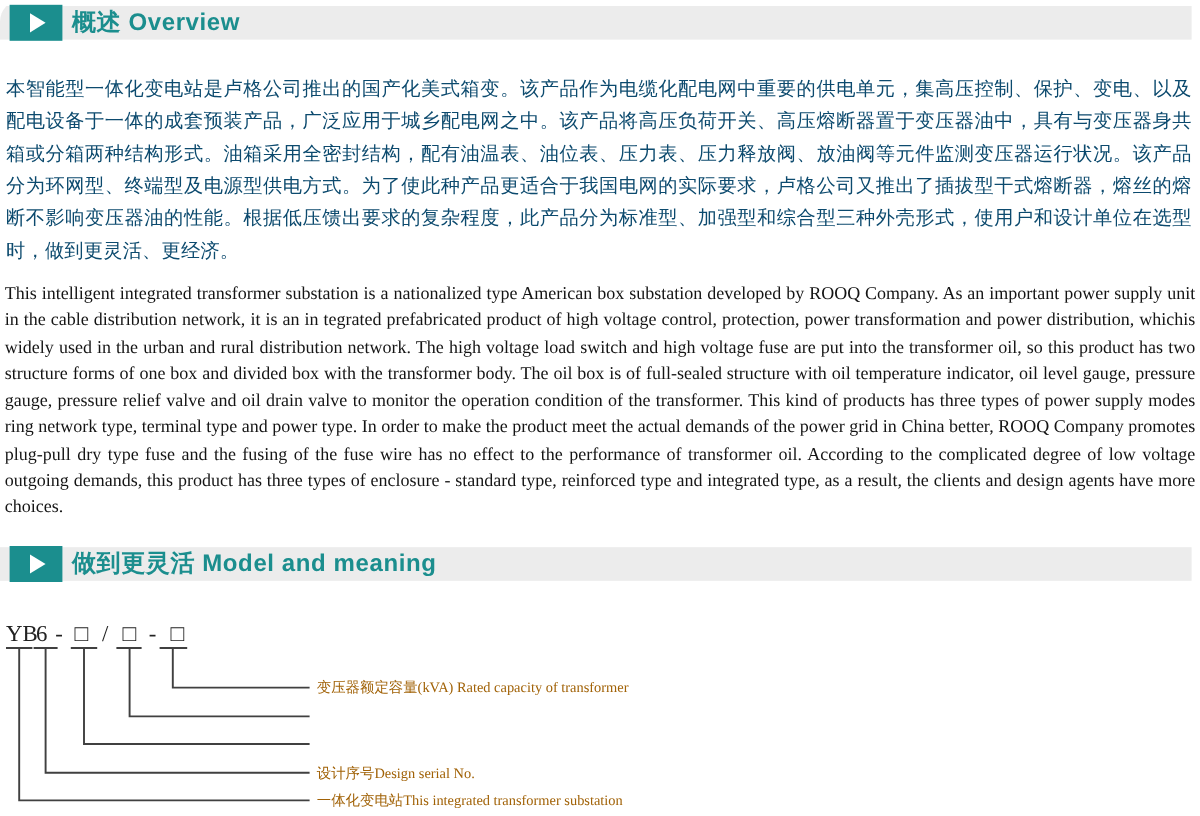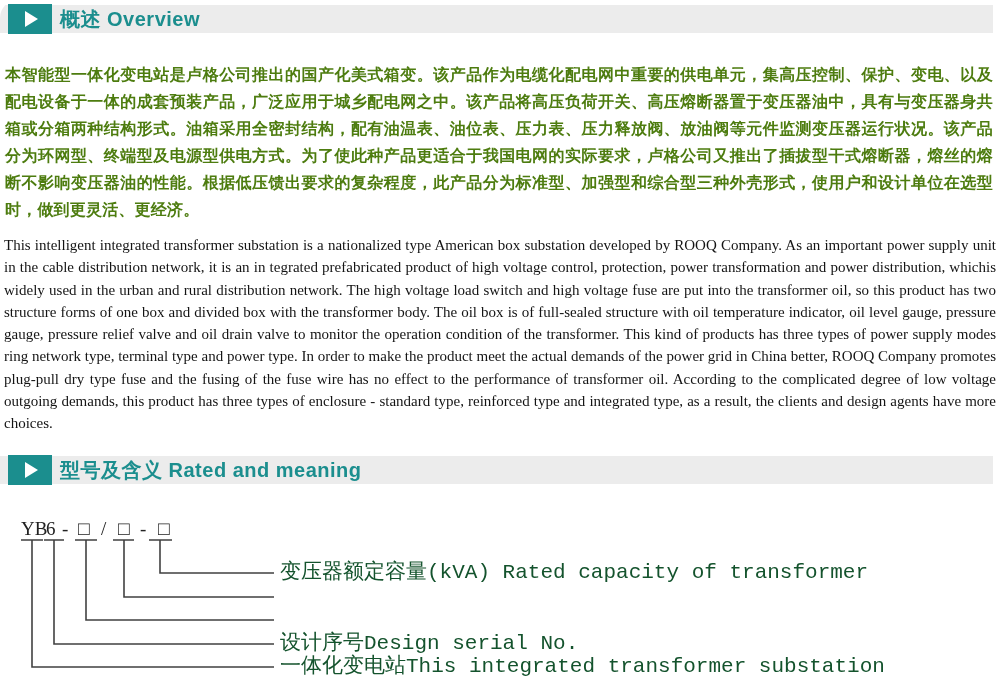--- a/index.html
+++ b/index.html
@@ -23,42 +23,42 @@
     border-left:13px solid #ffffff;
   }
   .section-title{
     position:absolute;left:60px;top:0;height:28px;line-height:29px;
     font-size:20px;font-weight:bold;color:#1b8e8e;letter-spacing:0.5px;
     white-space:nowrap;
   }
   
   .para-cn{
     position:absolute;left:5px;top:61px;width:988px;
-    font-size:16px;line-height:27px;color:#4d7c0f;text-align:justify;
-    font-family:"Liberation Sans","DejaVu Sans",sans-serif;letter-spacing:0.2px;font-weight:bold;
+    font-size:16px;line-height:27px;color:#0c4a6e;text-align:justify;
+    font-family:"Liberation Sans","DejaVu Sans",sans-serif;letter-spacing:0.2px;
   }
   .para-en{
     position:absolute;left:4px;top:234px;width:992px;
     font-size:15px;line-height:22.3px;color:#141414;text-align:justify;
     font-family:"Liberation Serif","DejaVu Serif",serif;
   }
   
-  .diagram{position:absolute;left:16px;top:510px;width:796px;height:170px;}
+  .diagram{position:absolute;left:0;top:510px;width:796px;height:170px;}
   .diagram svg{position:absolute;left:0;top:0;}
   .model-code{position:absolute;left:0;top:8px;width:260px;height:22px;}
   .model-part{
     position:absolute;top:0;font-family:"Liberation Serif","DejaVu Sans",serif;
     font-size:19px;color:#222;line-height:22px;
   }
   .mp-0{left:5px;}  .mp-1{left:30px;} .mp-2{left:46px;} .mp-3{left:62px;}
   .mp-4{left:85px;} .mp-5{left:102px;}.mp-6{left:124px;}.mp-7{left:142px;}
   .model-label{
     position:absolute;left:264px;height:22px;line-height:22px;white-space:nowrap;
-    font-size:21px;color:#14532d;
-    font-family:Liberation Mono, monospace;
+    font-size:12px;color:#a16207;
+    font-family:Liberation Serif, serif;
   }
   .ml-0{top:52px;} .ml-1{top:76px;} .ml-2{top:99px;} .ml-3{top:123px;} .ml-4{top:146px;}
 </style>
 </head>
 <body>
 
 <div class="page">
 
   <div class="section-bar bar-1">
     <div class="marker-box">
@@ -68,21 +68,21 @@
   </div>
 
   <div class="para-cn">本智能型一体化变电站是卢格公司推出的国产化美式箱变。该产品作为电缆化配电网中重要的供电单元，集高压控制、保护、变电、以及配电设备于一体的成套预装产品，广泛应用于城乡配电网之中。该产品将高压负荷开关、高压熔断器置于变压器油中，具有与变压器身共箱或分箱两种结构形式。油箱采用全密封结构，配有油温表、油位表、压力表、压力释放阀、放油阀等元件监测变压器运行状况。该产品分为环网型、终端型及电源型供电方式。为了使此种产品更适合于我国电网的实际要求，卢格公司又推出了插拔型干式熔断器，熔丝的熔断不影响变压器油的性能。根据低压馈出要求的复杂程度，此产品分为标准型、加强型和综合型三种外壳形式，使用户和设计单位在选型时，做到更灵活、更经济。</div>
 
   <div class="para-en">This intelligent integrated transformer substation is a nationalized type American box substation developed by ROOQ Company. As an important power supply unit in the cable distribution network, it is an in tegrated prefabricated product of high voltage control, protection, power transformation and power distribution, whichis widely used in the urban and rural distribution network. The high voltage load switch and high voltage fuse are put into the transformer oil, so this product has two structure forms of one box and divided box with the transformer body. The oil box is of full-sealed structure with oil temperature indicator, oil level gauge, pressure gauge, pressure relief valve and oil drain valve to monitor the operation condition of the transformer. This kind of products has three types of power supply modes ring network type, terminal type and power type. In order to make the product meet the actual demands of the power grid in China better, ROOQ Company promotes plug-pull dry type fuse and the fusing of the fuse wire has no effect to the performance of transformer oil. According to the complicated degree of low voltage outgoing demands, this product has three types of enclosure - standard type, reinforced type and integrated type, as a result, the clients and design agents have more choices.</div>
 
   <div class="section-bar bar-2">
     <div class="marker-box">
       <span class="play-tri"></span>
     </div>
-    <div class="section-title">型号及含义 Rated and meaning</div>
+    <div class="section-title">做到更灵活 Model and meaning</div>
   </div>
 
   <div class="diagram">
 
     <svg width="1000" height="170" viewBox="0 0 1000 170">
       <g stroke="#404040" stroke-width="1.6" fill="none">
 
         <path d="M133,30 H156 M144,30 V63 H258"></path>
 
         <path d="M97,30 H118 M108,30 V87 H258"></path>

